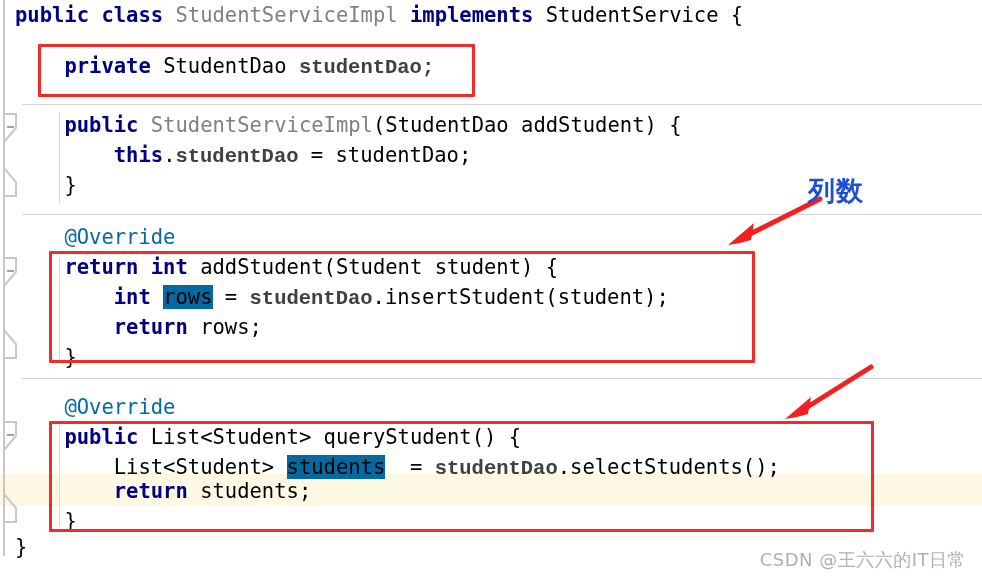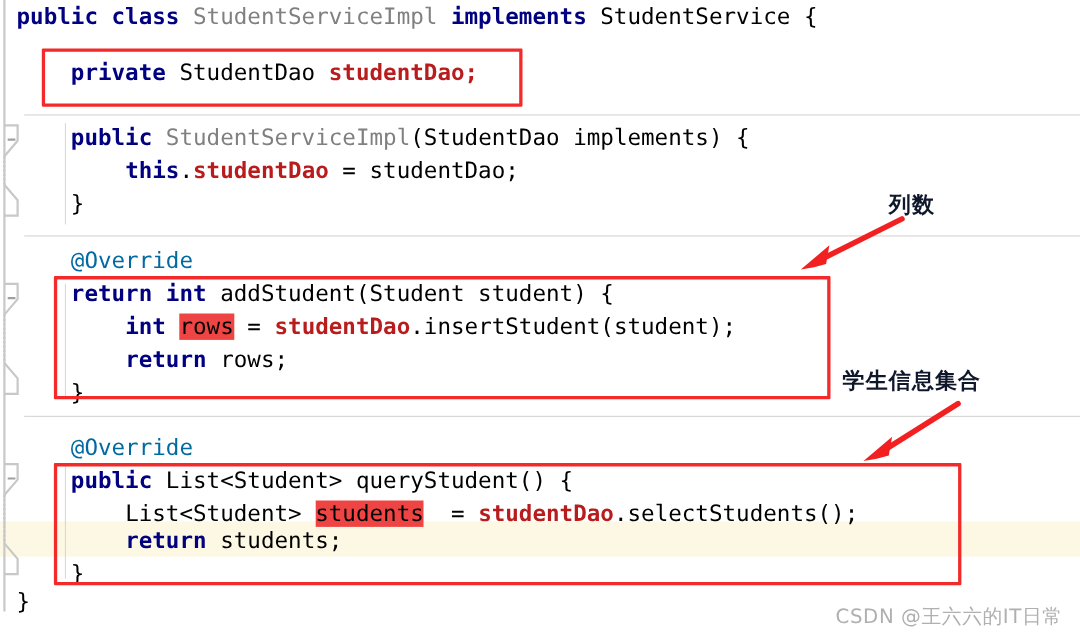--- a/index.html
+++ b/index.html
@@ -42,23 +42,23 @@
     font-size: 20.5px;
     letter-spacing: 0px;
     color: #000000;
   }
   .line .pad { color: transparent; }
 
   
   .kw      { color: #000080; font-weight: bold; }
   .plain   { color: #000000; }
   .gray    { color: #808080; }
-  .field   { color: #b91c1c; font-weight: bold; }
+  .field   { color: #404040; font-weight: bold; font-family: Liberation Mono, monospace; }
   .anno    { color: #0369a1; }
-  .hl      { background: #ef4444; }
+  .hl      { background: #0369a1; }
 
   
   .row-hl {
     position: absolute;
     left: 0;
     width: 982px;
     background: #fdf8e3;
     z-index: 1;
   }
 
@@ -96,24 +96,24 @@
     border: 3px solid #f22a2a;
     box-sizing: border-box;
     z-index: 6;
     background: transparent;
     border-radius: 1px;
   }
 
   
   .cn-label {
     position: absolute;
-    color: #0f172a;
+    color: #1d4ed8;
     font-family: "DejaVu Sans", "Liberation Sans", sans-serif;
     font-weight: bold;
-    font-size: 20px;
+    font-size: 27px;
     letter-spacing: 1px;
     white-space: nowrap;
     z-index: 7;
   }
 
   .arrow-svg {
     position: absolute;
     z-index: 7;
     overflow: visible;
   }
@@ -165,21 +165,21 @@
     <path d="M4 494 L16 508 L16 522 L4 522" fill="none" stroke="#c8c8c8" stroke-width="2"></path>
     <line x1="7" y1="435" x2="14" y2="435" stroke="#a0a0a0" stroke-width="2"></line>
   </svg>
 
   <div class="code-layer">
 
     <div class="line" style="top:-2px; left:14px;"><span class="kw">public class </span><span class="gray">StudentServiceImpl </span><span class="kw">implements </span><span class="plain">StudentService {</span></div>
 
     <div class="line" style="top:49px; left:14px;"><span class="pad">    </span><span class="kw">private </span><span class="plain">StudentDao </span><span class="field">studentDao;</span></div>
 
-    <div class="line" style="top:108px; left:14px;"><span class="pad">    </span><span class="kw">public </span><span class="gray">StudentServiceImpl</span><span class="plain">(StudentDao implements) {</span></div>
+    <div class="line" style="top:108px; left:14px;"><span class="pad">    </span><span class="kw">public </span><span class="gray">StudentServiceImpl</span><span class="plain">(StudentDao addStudent) {</span></div>
 
     <div class="line" style="top:138px; left:14px;"><span class="pad">        </span><span class="kw">this</span><span class="plain">.</span><span class="field">studentDao</span><span class="plain"> = studentDao;</span></div>
 
     <div class="line" style="top:168px; left:14px;"><span class="pad">    </span><span class="plain">}</span></div>
 
     <div class="line" style="top:220px; left:14px;"><span class="pad">    </span><span class="anno">@Override</span></div>
 
     <div class="line" style="top:250px; left:14px;"><span class="pad">    </span><span class="kw">return int </span><span class="plain">addStudent(Student student) {</span></div>
 
     <div class="line" style="top:280px; left:14px;"><span class="pad">        </span><span class="kw">int </span><span class="hl plain">rows</span><span class="plain"> = </span><span class="field">studentDao</span><span class="plain">.insertStudent(student);</span></div>
@@ -213,17 +213,16 @@
     <polygon points="10,50 36,28 33,45 22,48" fill="#f22020"></polygon>
   </svg>
 
   <svg class="arrow-svg" style="left:773px; top:363px;" width="110" height="58" viewBox="0 0 110 58">
     <line x1="98" y1="4" x2="28" y2="48" stroke="#f22020" stroke-width="5" stroke-linecap="round"></line>
     <polygon points="12,56 38,34 35,51 24,54" fill="#f22020"></polygon>
   </svg>
 
   <div class="cn-label" style="left:808px; top:173px;">列数</div>
 
-  <div class="cn-label" style="left:766px; top:333px;">学生信息集合</div>
 
   <div class="watermark">CSDN @王六六的IT日常</div>
 
 </div>
 
 </body></html>

